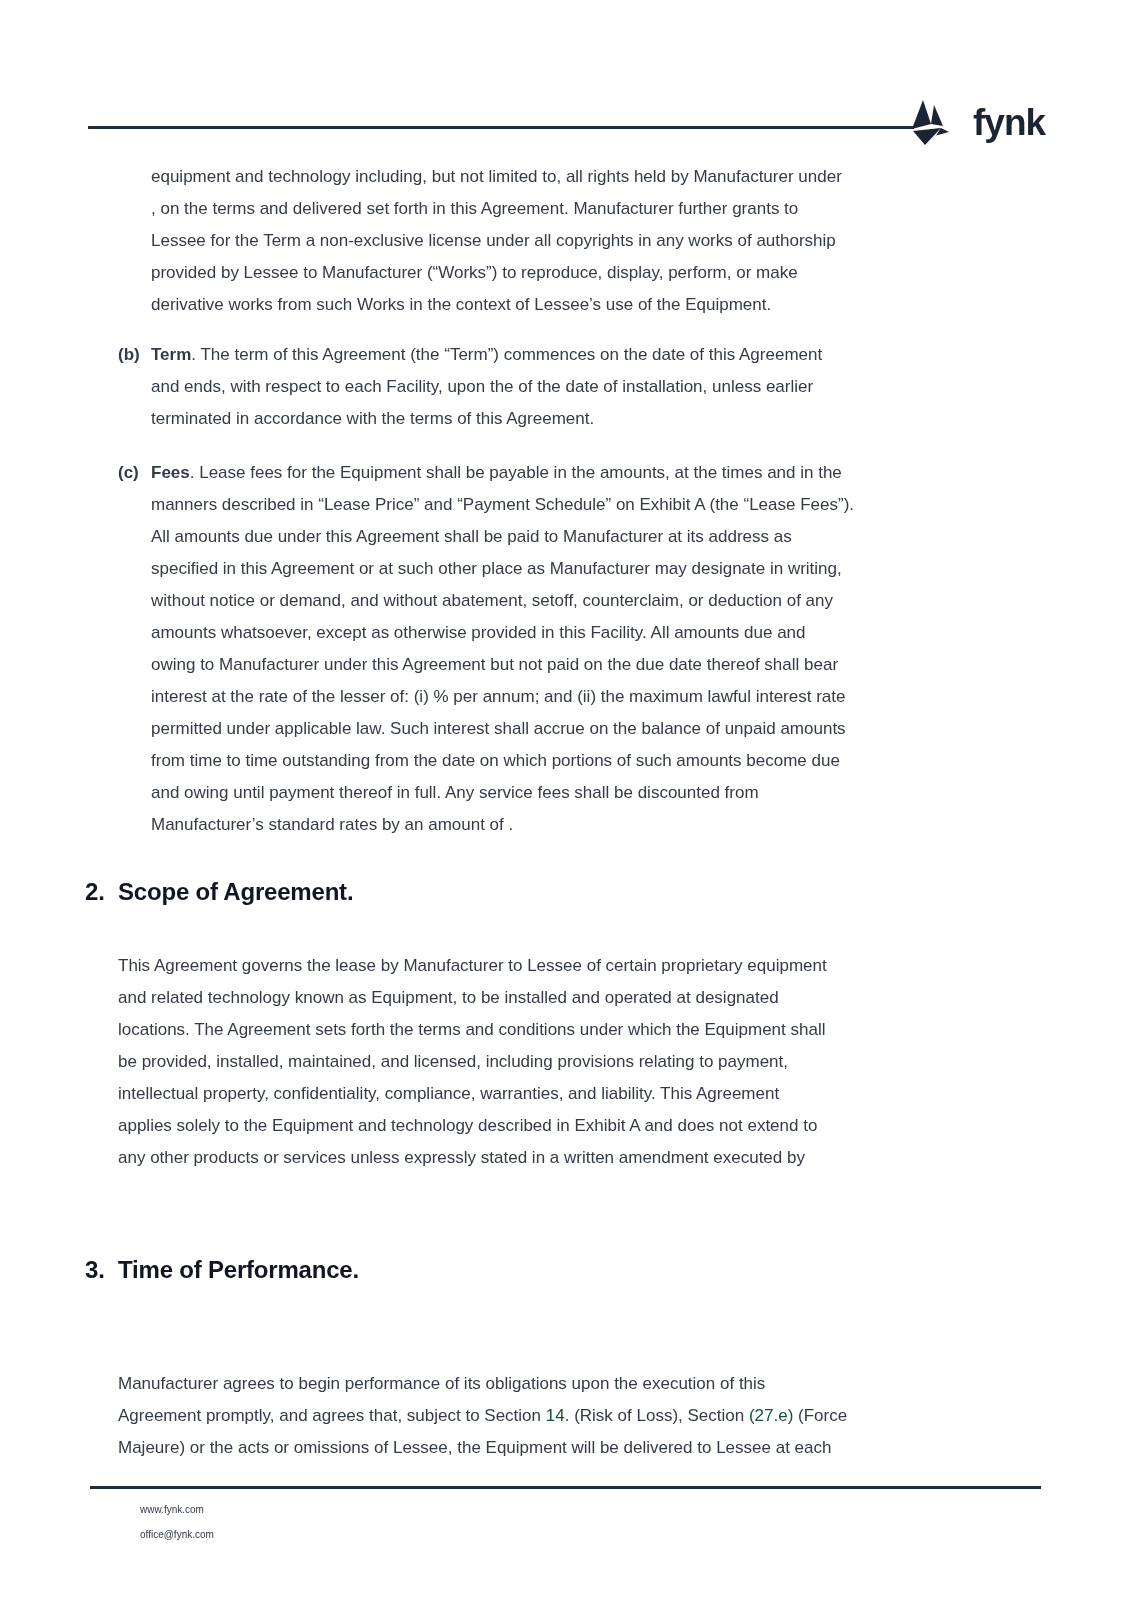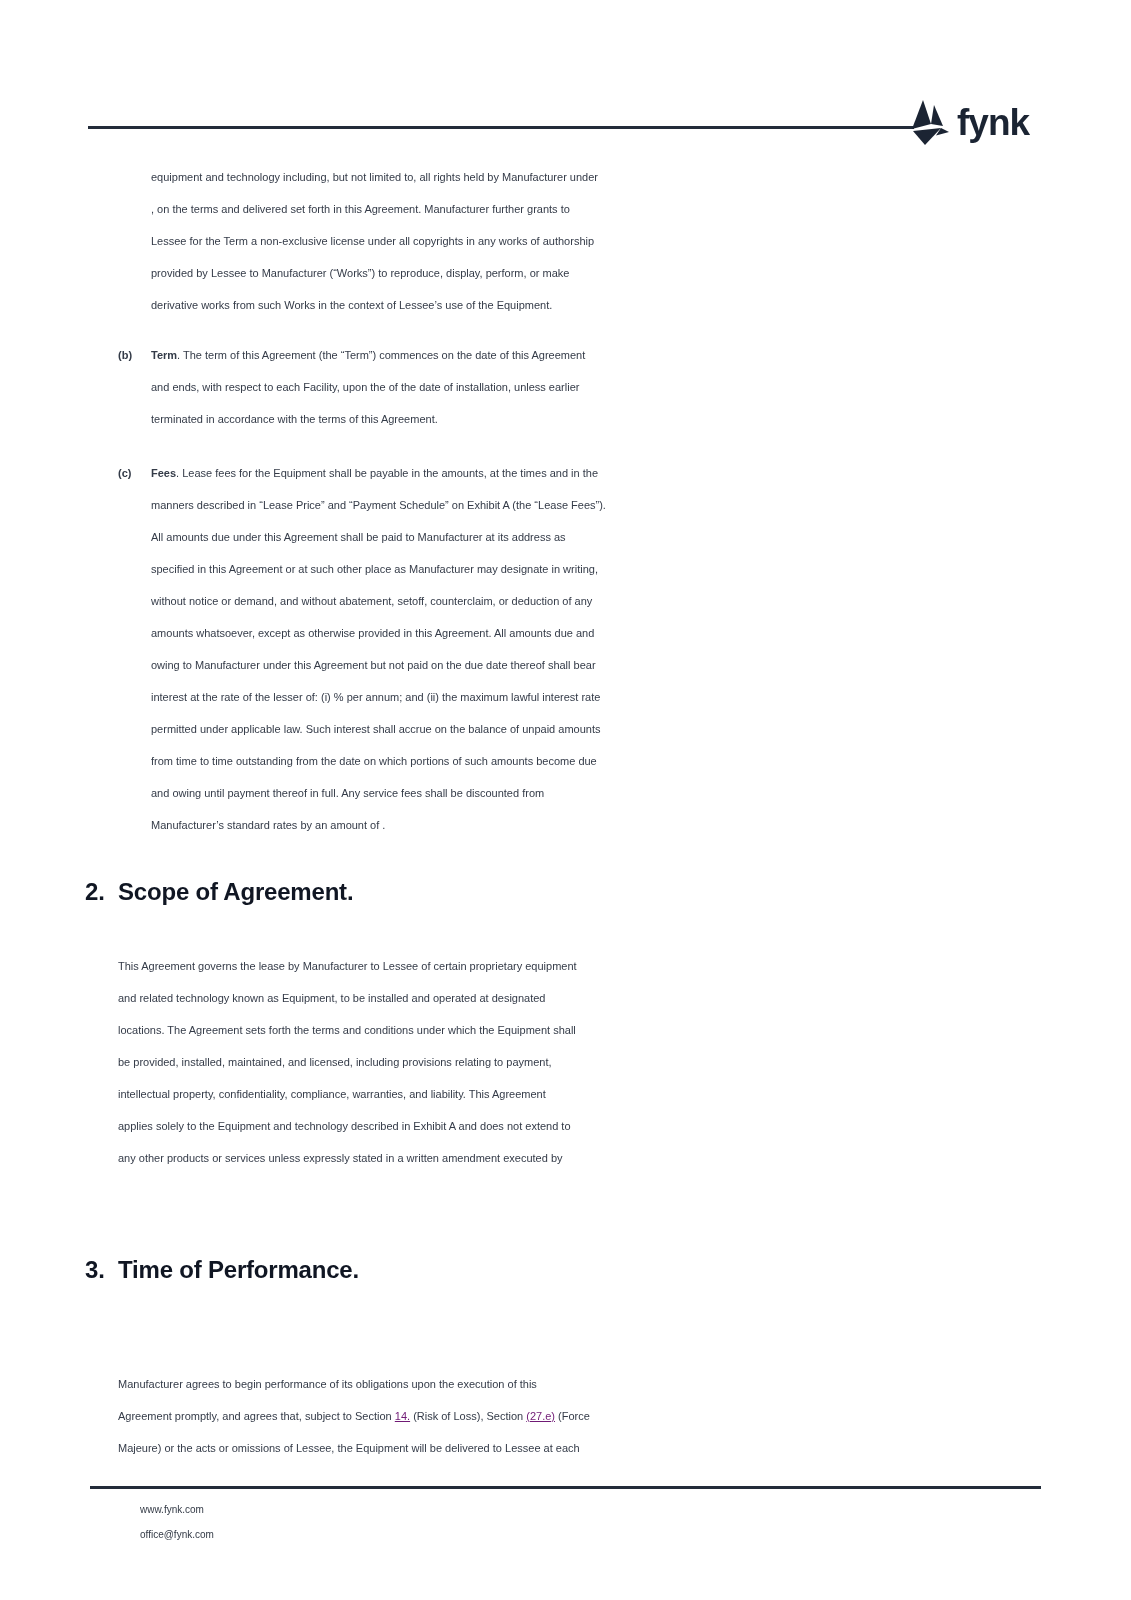--- a/index.html
+++ b/index.html
@@ -7,43 +7,43 @@
     position:relative;
     width:1131px;height:1600px;
     background:#ffffff;
     font-family:"Liberation Sans", sans-serif;
     color:#343b48;
     overflow:hidden;
   }
   .rule{position:absolute;background:#232c3a;height:3px;}
   .top-rule{left:88px;top:126px;width:826px;}
   .footer-rule{left:90px;top:1486px;width:951px;}
-  .logo{position:absolute;left:903px;top:98px;display:flex;align-items:center;gap:2px;}
+  .logo{position:absolute;left:903px;top:98px;display:flex;align-items:center;gap:18px;}
   .logo svg{display:block;}
   .logo-text{
     font-size:37px;font-weight:700;color:#1b2433;letter-spacing:-1px;line-height:1;
     padding-bottom:4px;
   }
   .para{
     position:absolute;
-    font-size:11px;line-height:32px;white-space:nowrap;
+    font-size:17px;line-height:32px;white-space:nowrap;
   }
   .para div{white-space:nowrap;}
   .indent-cont{left:151px;}
   .listitem{left:118px;padding-left:33px;}
   .marker{position:absolute;left:0;top:0;line-height:32px;font-weight:700;}
   .b{font-weight:700;}
   .sec{left:118px;}
   .heading{
     position:absolute;left:85px;
     font-size:24px;line-height:40px;font-weight:700;color:#101623;
     letter-spacing:-0.2px;white-space:nowrap;
   }
   .hnum{display:inline-block;min-width:33px;}
-  .link{color:#701a75;text-decoration:underline;cursor:pointer;}
+  .link{color:#14532d;cursor:pointer;}
   .footer-text{
     position:absolute;left:140px;
     font-size:10px;line-height:25px;color:#333a46;white-space:nowrap;
   }
 </style>
 </head>
 <body>
 
 <div class="page">
 
@@ -78,21 +78,21 @@
   </div>
 
   <div class="para listitem" style="top:457px">
     <span class="marker">(c)</span>
     <div><span class="b">Fees</span><span>. Lease fees for the Equipment shall be payable in the amounts, at the times and in the</span></div>
     <div>
         <div>manners described in “Lease Price” and “Payment Schedule” on Exhibit A (the “Lease Fees”).</div>
         <div>All amounts due under this Agreement shall be paid to Manufacturer at its address as</div>
         <div>specified in this Agreement or at such other place as Manufacturer may designate in writing,</div>
         <div>without notice or demand, and without abatement, setoff, counterclaim, or deduction of any</div>
-        <div>amounts whatsoever, except as otherwise provided in this Agreement. All amounts due and</div>
+        <div>amounts whatsoever, except as otherwise provided in this Facility. All amounts due and</div>
         <div>owing to Manufacturer under this Agreement but not paid on the due date thereof shall bear</div>
         <div>interest at the rate of the lesser of: (i) % per annum; and (ii) the maximum lawful interest rate</div>
         <div>permitted under applicable law. Such interest shall accrue on the balance of unpaid amounts</div>
         <div>from time to time outstanding from the date on which portions of such amounts become due</div>
         <div>and owing until payment thereof in full. Any service fees shall be discounted from</div>
         <div>Manufacturer’s standard rates by an amount of .</div>
       </div>
   </div>
 
   <div class="heading" style="top:872px"><span class="hnum">2.</span><span>Scope of Agreement.</span></div>

